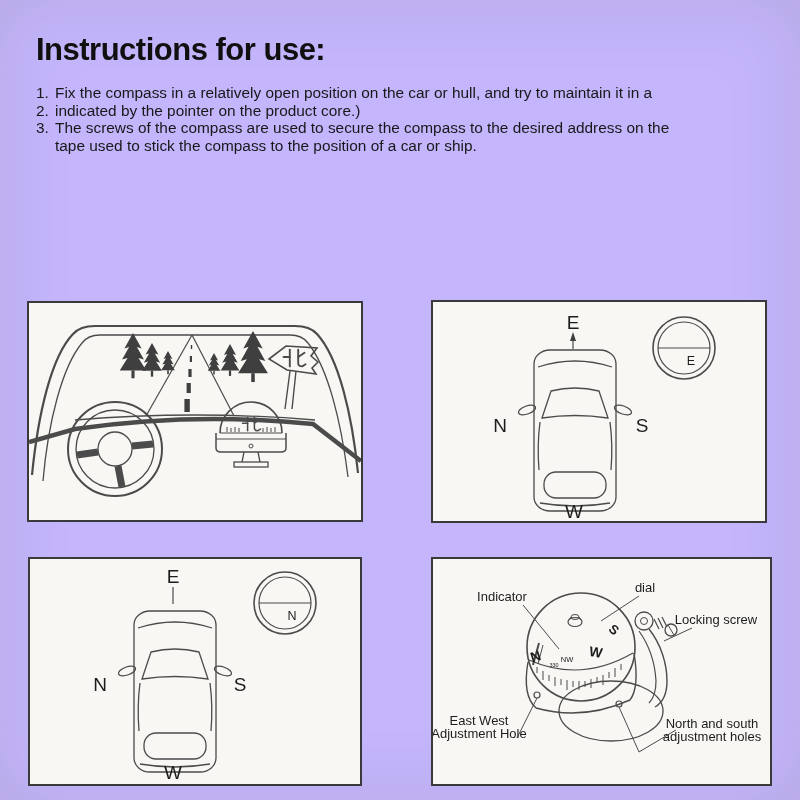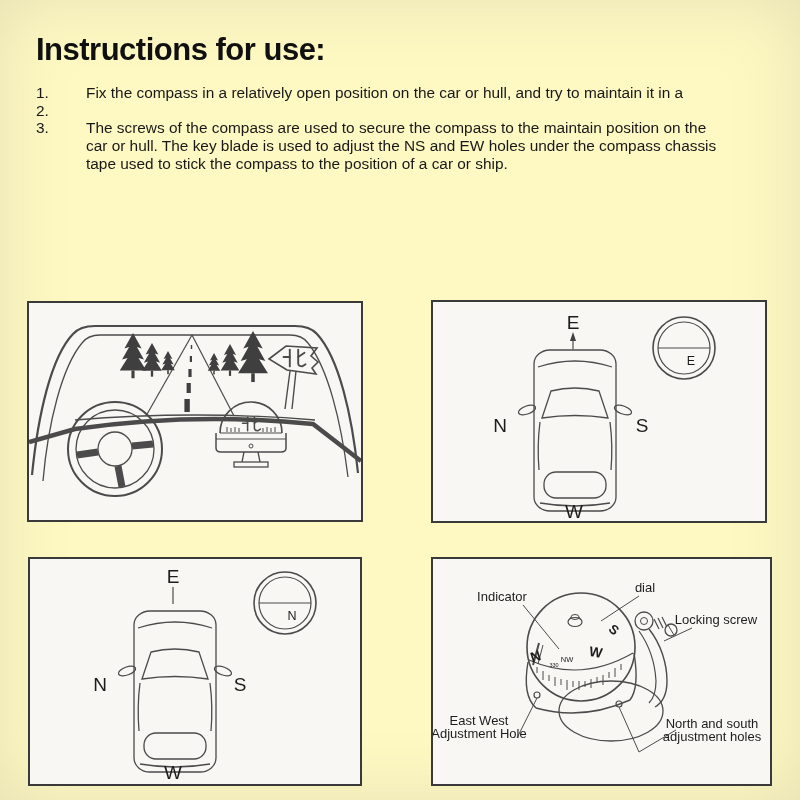--- a/index.html
+++ b/index.html
@@ -1,23 +1,23 @@
 <!DOCTYPE html>
 <html><head>
 <meta charset="utf-8">
 <style>
   html,body{margin:0;padding:0;}
   body{width:800px;height:800px;background:#efeeec;font-family:"Liberation Sans",sans-serif;}
-  #page{position:relative;width:800px;height:800px;background:#fef9c3;overflow:hidden;
+  #page{position:relative;width:800px;height:800px;background:#c4b5fd;overflow:hidden;
         box-shadow:inset 0 0 70px rgba(120,115,105,.18);}
   .title{position:absolute;left:36px;top:32px;font-size:31px;font-weight:bold;color:#101010;letter-spacing:-.5px;}
   .instructions{position:absolute;left:36px;top:84px;width:740px;color:#181818;}
   .instr-item{display:flex;align-items:flex-start;}
   .instr-num{width:19px;flex:0 0 19px;font-size:15.4px;line-height:17.7px;}
-  .instr-lines{flex:1;margin-left:31px;}
+  .instr-lines{flex:1;}
   .instr-line{font-size:15.4px;line-height:17.7px;white-space:nowrap;}
   .panel{position:absolute;border:2px solid #3a3a3a;background:#f8f7f4;box-sizing:border-box;}
   #panel-dashboard{left:27px;top:301px;width:336px;height:221px;}
   #panel-car-e{left:431px;top:300px;width:336px;height:223px;}
   #panel-car-n{left:28px;top:557px;width:334px;height:229px;}
   #panel-product{left:431px;top:557px;width:341px;height:229px;}
   .panel svg{display:block;width:100%;height:100%;}
   svg text{font-family:"Liberation Sans",sans-serif;fill:#1c1c1c;}
   .ln{stroke:#4b4b4b;fill:none;}
   .dk{fill:#3f3f3f;stroke:none;}
@@ -34,27 +34,27 @@
   <div class="instructions">
     <div class="instr-item">
       <div class="instr-num">1.</div>
       <div class="instr-lines">
         <div class="instr-line">Fix the compass in a relatively open position on the car or hull, and try to maintain it in a</div>
       </div>
     </div>
     <div class="instr-item">
       <div class="instr-num">2.</div>
       <div class="instr-lines">
+        <div class="instr-line">indicated by the pointer on the product core.)</div>
       </div>
     </div>
     <div class="instr-item">
       <div class="instr-num">3.</div>
       <div class="instr-lines">
-        <div class="instr-line">The screws of the compass are used to secure the compass to the maintain position on the</div>
-        <div class="instr-line">car or hull. The key blade is used to adjust the NS and EW holes under the compass chassis</div>
+        <div class="instr-line">The screws of the compass are used to secure the compass to the desired address on the</div>
         <div class="instr-line">tape used to stick the compass to the position of a car or ship.</div>
       </div>
     </div>
   </div>
 
   <div class="panel" id="panel-dashboard">
     <svg viewBox="0 0 332 217">
       <defs>
         <g id="treeShape">
           <polygon class="dk" points="0,0 -11,20 -5,18 -14,34 -7,32 -17,48 17,48 7,32 14,34 5,18 11,20"></polygon>

